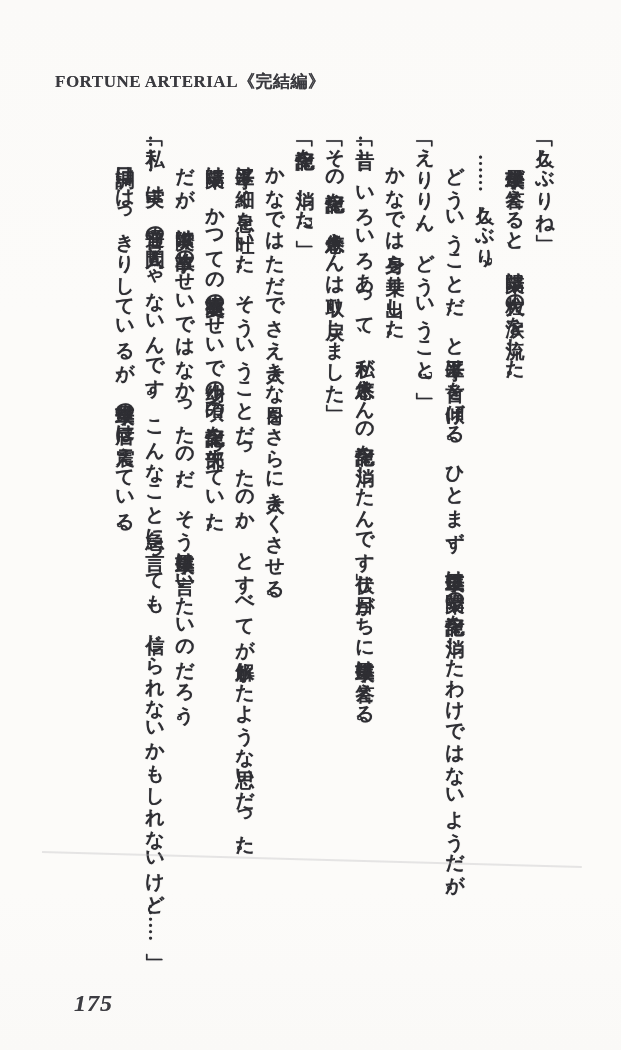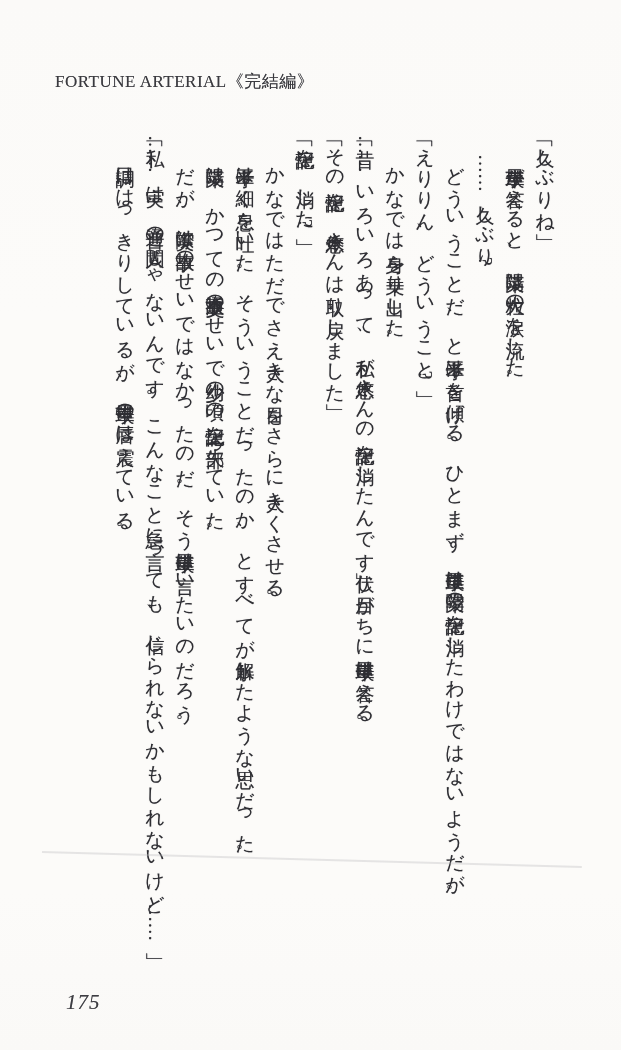--- a/index.html
+++ b/index.html
@@ -11,20 +11,21 @@
     height: 1050px;
     overflow: hidden;
     position: relative;
     background: #fcfbf9;
     font-family: "Liberation Serif", "DejaVu Serif", serif;
   }
   .book-page {
     position: absolute;
     inset: 0;
     background: linear-gradient(180deg, #fbfaf8 0%, #fcfbf9 30%, #fcfbf9 85%, #faf9f7 100%);
+    font-weight: bold;
   }
   .running-header {
     position: absolute;
     left: 55px;
     top: 70px;
     font-size: 17px;
     letter-spacing: 0.5px;
     color: #3a3a3f;
     white-space: nowrap;
     text-shadow: 0 0 0.6px rgba(58,58,63,0.55);
@@ -52,23 +53,23 @@
     left: 42px;
     width: 540px;
     height: 2px;
     background: rgba(185,185,190,0.35);
     transform: rotate(1.6deg);
     transform-origin: left center;
     pointer-events: none;
   }
   .page-number {
     position: absolute;
-    left: 66px;
+    left: 74px;
     top: 990px;
-    font-size: 21px;
+    font-size: 24px;
     font-style: italic;
     color: #3d3d42;
     letter-spacing: 1px;
     text-shadow: 0 0 0.6px rgba(61,61,66,0.5);
   }
 </style>
 </head>
 <body>
 
 <div class="book-page">

